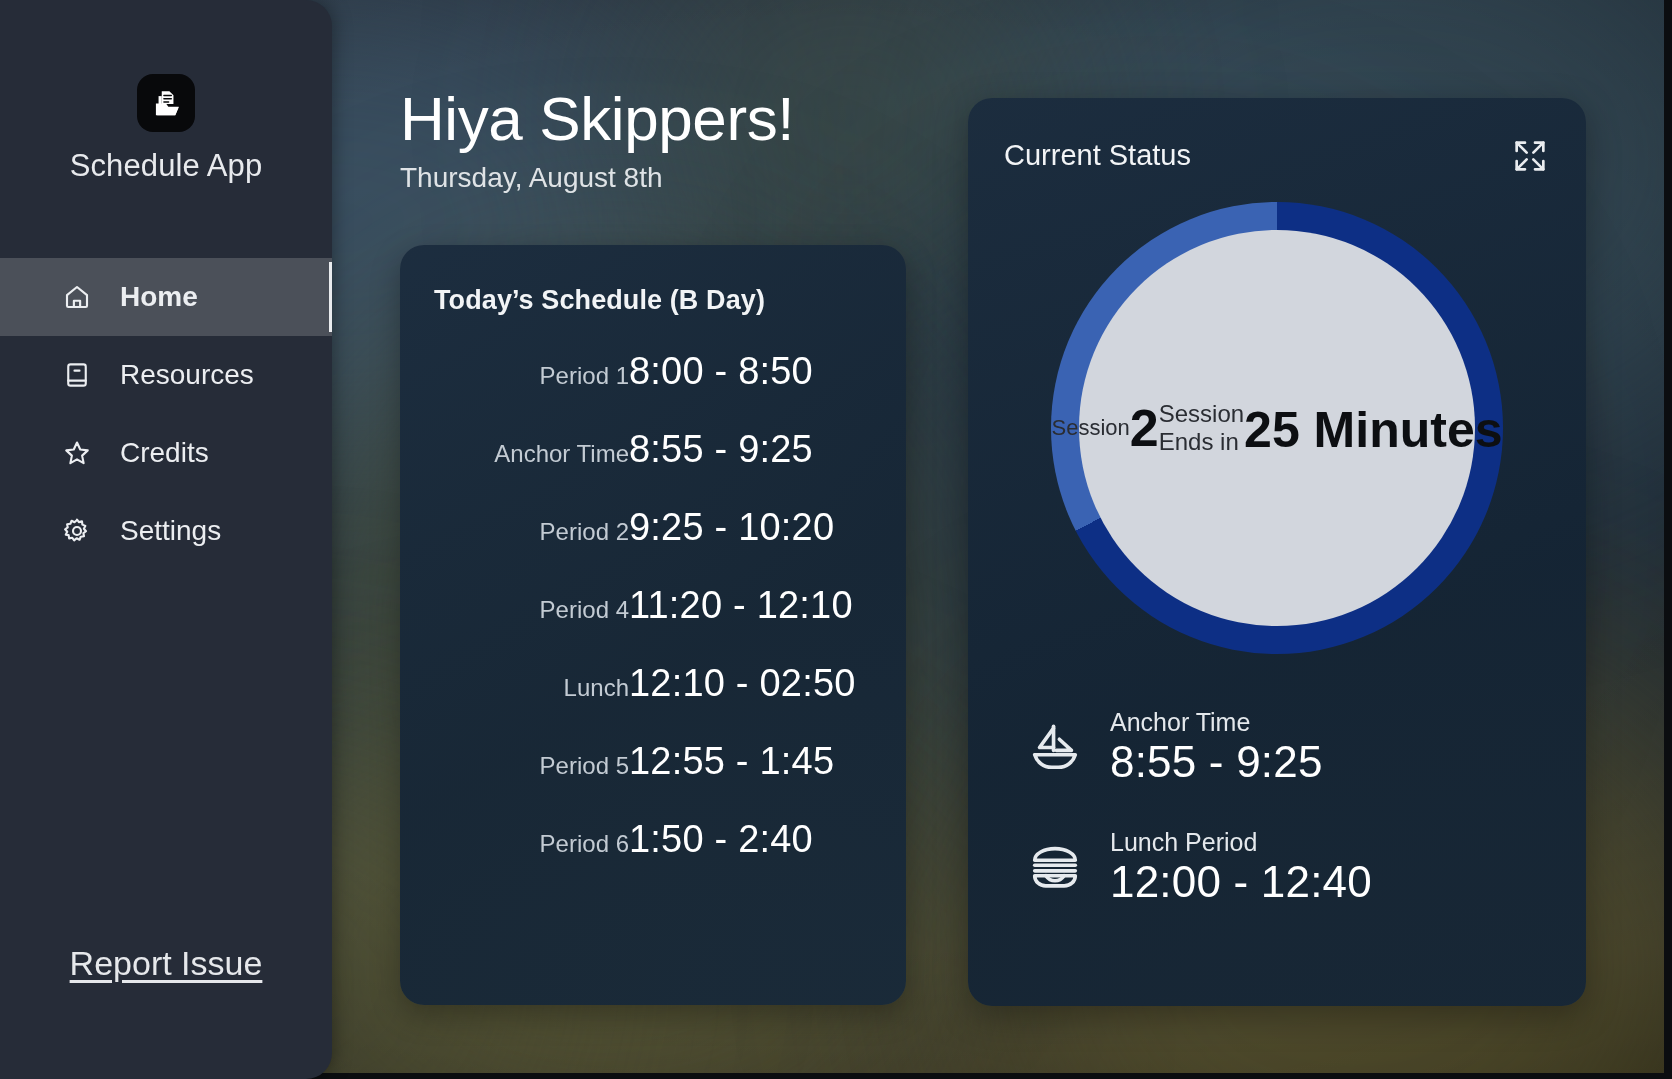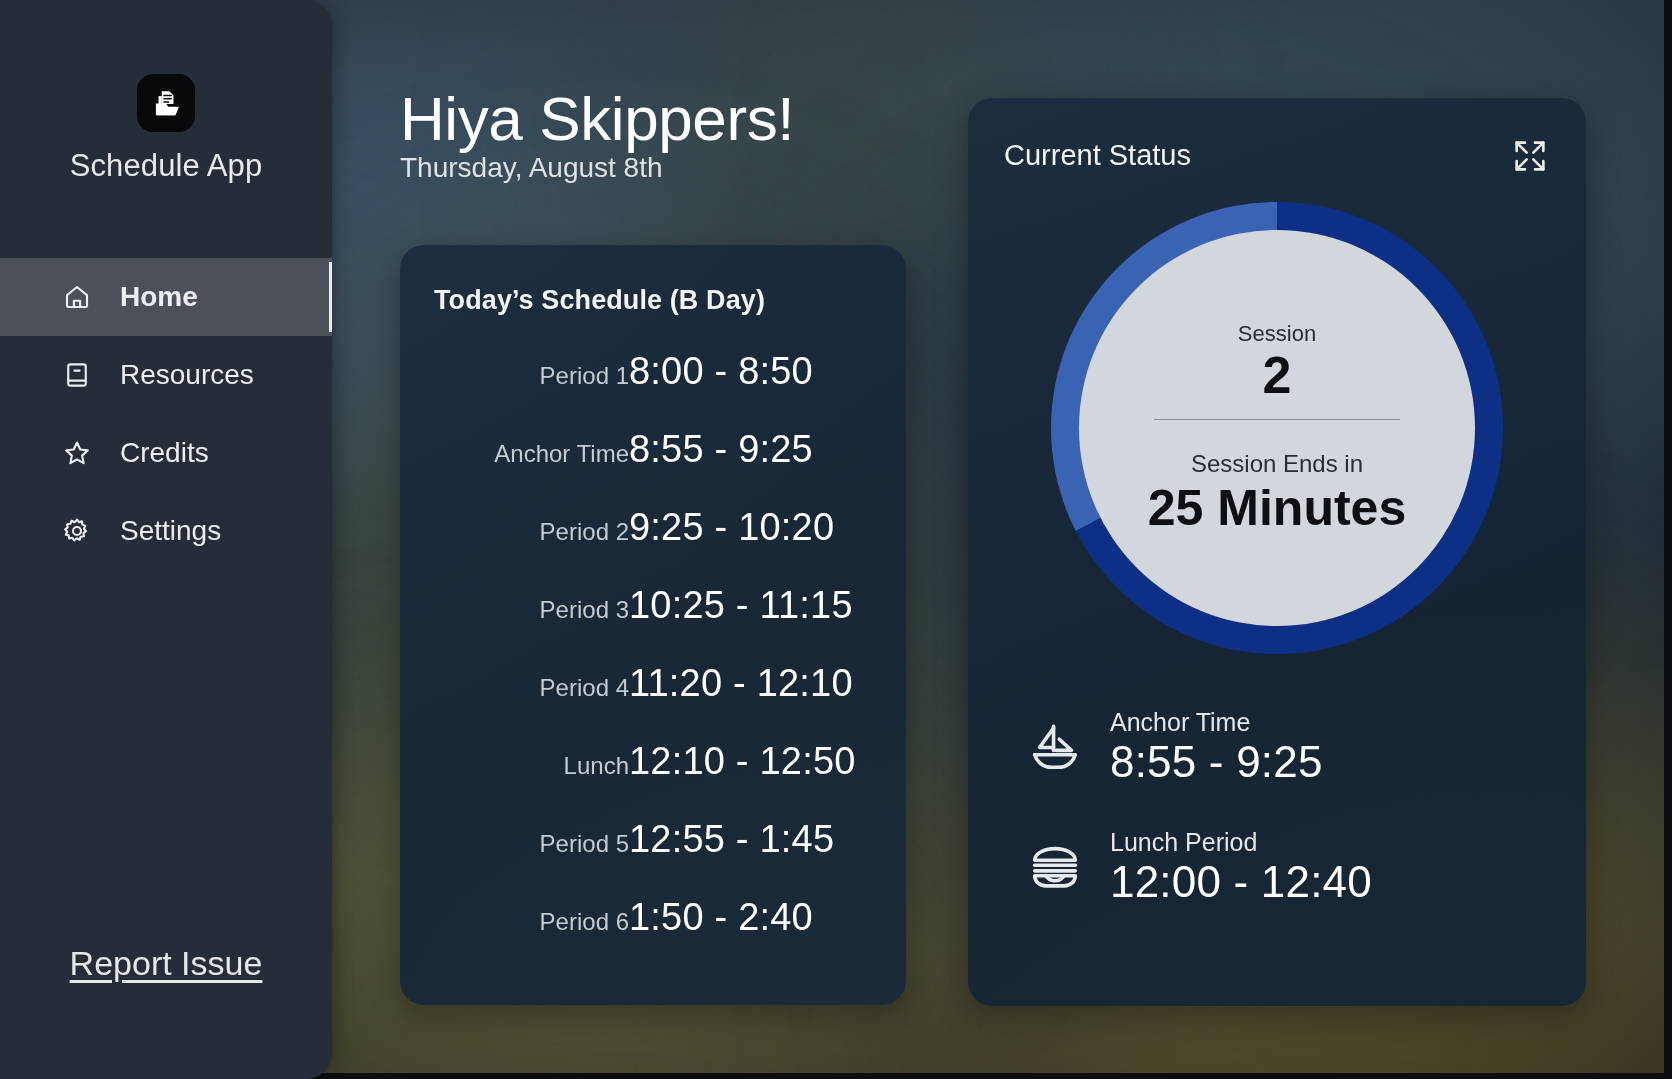--- a/index.html
+++ b/index.html
@@ -117,20 +117,21 @@
     position:absolute; left:332px; top:0;
     width:1340px; height:905px;
     z-index:4;
   }
   .greeting { position:absolute; left:68px; top:86px; }
   .greeting-title {
     font-size:62px; font-weight:400; color:#ffffff;
     letter-spacing:-.4px; line-height:1.06;
   }
   .greeting-date {
+    margin-top:10px;
     font-size:28px; font-weight:400; color:#dfe3e6;
   }
 
   
   .schedule-card {
     position:absolute; left:68px; top:245px;
     width:506px; height:760px;
     background:linear-gradient(150deg, rgba(27,44,62,.96) 0%, rgba(22,38,54,.96) 55%, rgba(24,41,57,.96) 100%);
     border-radius:24px;
     padding:40px 34px 0 34px;
@@ -178,21 +179,21 @@
     border-radius:50%;
     background:conic-gradient(from 0deg,
        var(--prog) 0deg, var(--prog) 243deg,
        var(--track) 243deg, var(--track) 360deg);
     display:flex; align-items:center; justify-content:center;
   }
   .dial-inner {
     width:396px; height:396px;
     border-radius:50%;
     background:#d2d6dd;
-    display:flex; flex-direction:column;
+    display:flex; flex-direction:row;
     align-items:center; justify-content:center;
     padding:0 28px;
   }
   .dial-session-label { font-size:22px; color:#2a2d33; font-weight:400; }
   .dial-session-num {
     font-size:52px; color:#0d0f12; font-weight:700;
     line-height:1.02; margin-top:2px;
   }
   .dial-divider {
     width:246px; height:1px; background:#8b9099;
@@ -310,30 +311,26 @@
         </div>
         <div class="sched-row">
           <span class="sched-name">Anchor Time</span>
           <span class="sched-time">8:55 - 9:25</span>
         </div>
         <div class="sched-row">
           <span class="sched-name">Period 2</span>
           <span class="sched-time">9:25 - 10:20</span>
         </div>
         <div class="sched-row">
-          <span class="sched-name">Period 3</span>
-          <span class="sched-time">10:25 - 11:15</span>
-        </div>
-        <div class="sched-row">
           <span class="sched-name">Period 4</span>
           <span class="sched-time">11:20 - 12:10</span>
         </div>
         <div class="sched-row">
           <span class="sched-name">Lunch</span>
-          <span class="sched-time">12:10 - 12:50</span>
+          <span class="sched-time">12:10 - 02:50</span>
         </div>
         <div class="sched-row">
           <span class="sched-name">Period 5</span>
           <span class="sched-time">12:55 - 1:45</span>
         </div>
         <div class="sched-row">
           <span class="sched-name">Period 6</span>
           <span class="sched-time">1:50 - 2:40</span>
         </div>
 

